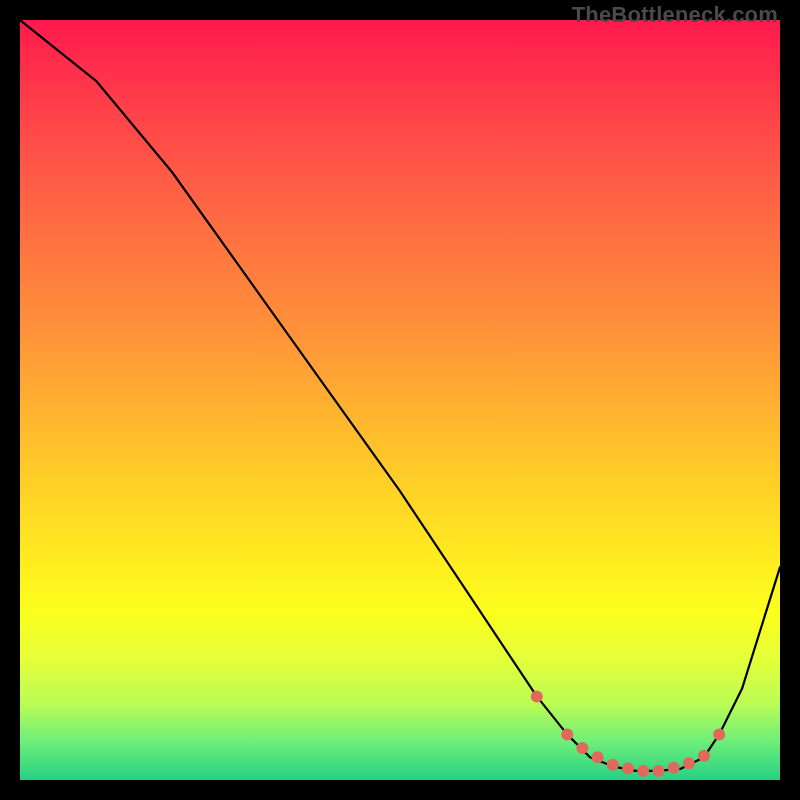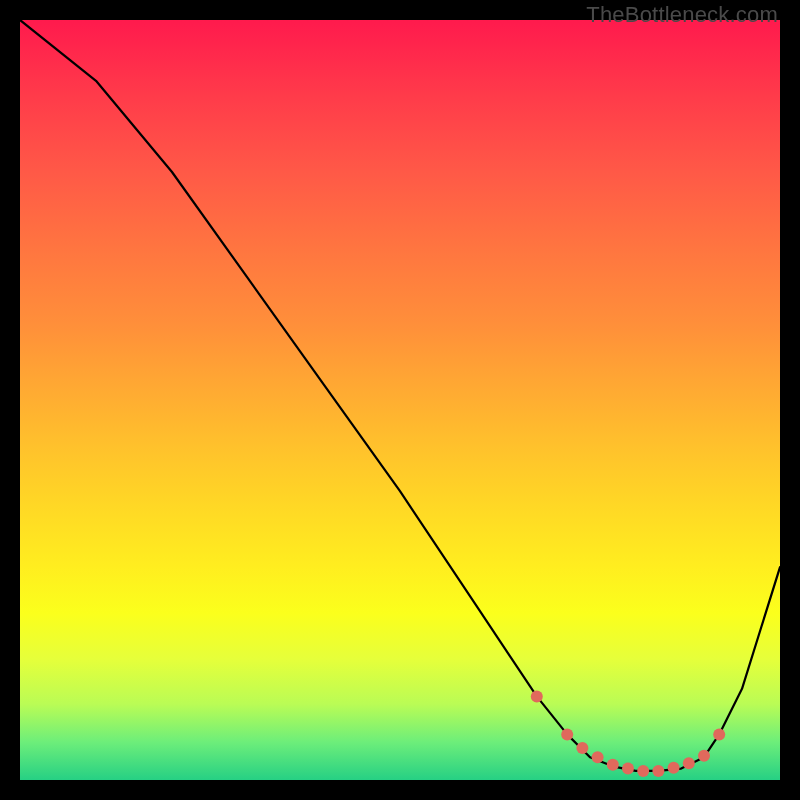--- a/index.html
+++ b/index.html
@@ -39,21 +39,21 @@
       #6dee7a 95%,
       #26d084 100%
     );
   }
   .watermark {
     position: absolute;
     top: 2px;
     right: 22px;
     color: #4a4a4a;
     font-size: 22px;
-    font-weight: 400;
+    font-weight: 700;
     z-index: 5;
     letter-spacing: 0.2px;
   }
   svg.overlay {
     position: absolute;
     left: 0; top: 0;
     width: 760px;
     height: 760px;
   }
   .curve {

